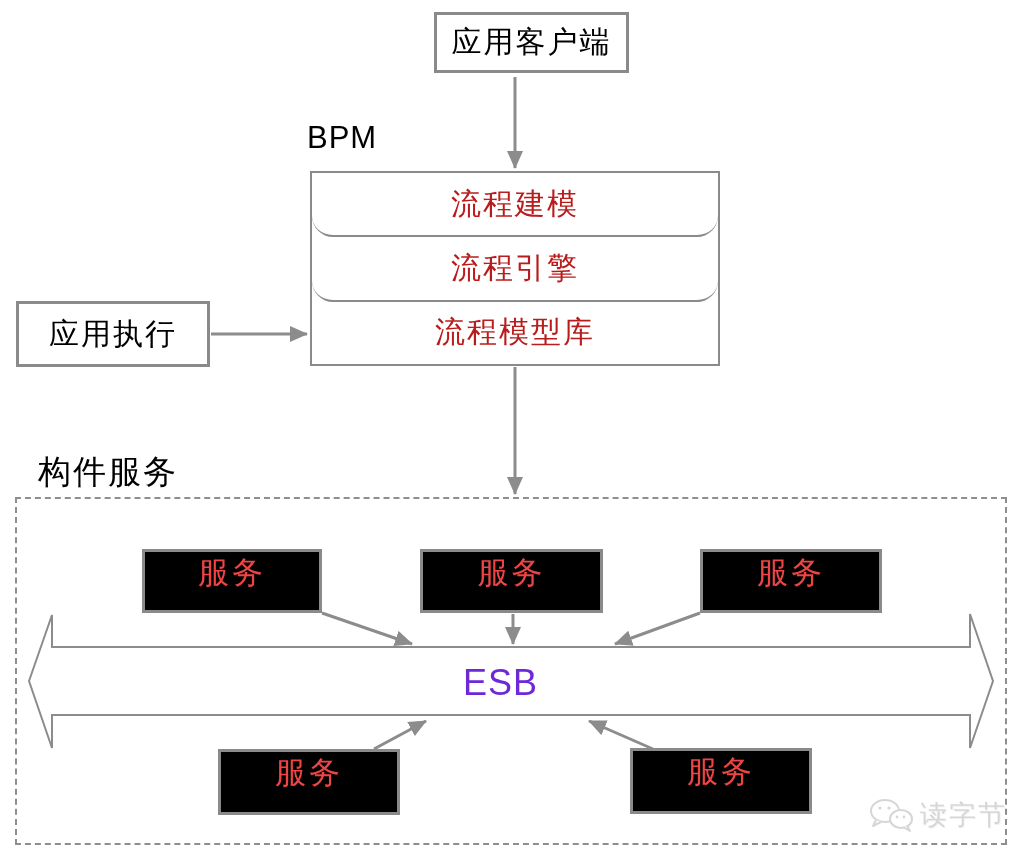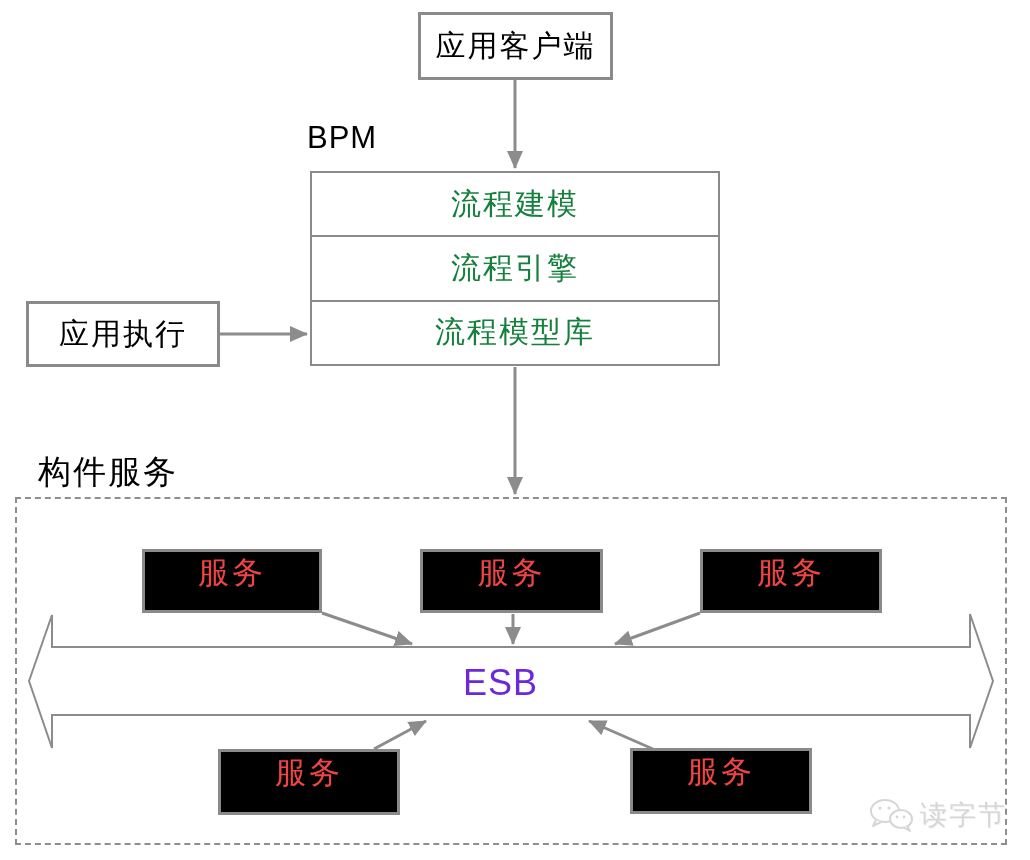--- a/index.html
+++ b/index.html
@@ -36,22 +36,23 @@
     z-index: 3;
   }
   .bpm-row {
     flex: 1;
     box-sizing: border-box;
     display: flex;
     align-items: center;
     justify-content: center;
     font-size: 30px;
     letter-spacing: 2px;
-    color: #15803d;
+    color: #b91c1c;
     border-bottom: 2px solid #8a8a8a;
+    border-radius: 21px;
   }
   .bpm-row:last-child { border-bottom: none; }
   .floating-label {
     position: absolute;
     color: #000000;
     z-index: 3;
   }
   .label-bpm { left: 307px; top: 120px; font-size: 31px; letter-spacing: 1px; }
   .label-components { left: 38px; top: 450px; font-size: 33px; letter-spacing: 2px; }
   .dashed-region {
@@ -128,33 +129,33 @@
     <line x1="515" y1="367" x2="515" y2="494" stroke="#8c8c8c" stroke-width="3" marker-end="url(#arrow)"></line>
 
     <line x1="322" y1="613" x2="412" y2="644" stroke="#8c8c8c" stroke-width="3" marker-end="url(#arrow)"></line>
     <line x1="513" y1="614" x2="513" y2="644" stroke="#8c8c8c" stroke-width="3" marker-end="url(#arrow)"></line>
     <line x1="700" y1="613" x2="615" y2="644" stroke="#8c8c8c" stroke-width="3" marker-end="url(#arrow)"></line>
 
     <line x1="374" y1="749" x2="426" y2="721" stroke="#8c8c8c" stroke-width="3" marker-end="url(#arrow)"></line>
     <line x1="653" y1="749" x2="589" y2="721" stroke="#8c8c8c" stroke-width="3" marker-end="url(#arrow)"></line>
   </svg>
 
-  <div class="box" style="left:418px; top:12px; width:195px; height:68px;">
+  <div class="box" style="left:434px; top:12px; width:195px; height:61px;">
     <span>应用客户端</span>
   </div>
 
   <div class="floating-label label-bpm">BPM</div>
 
   <div class="bpm-stack">
     <div class="bpm-row">流程建模</div>
     <div class="bpm-row">流程引擎</div>
     <div class="bpm-row">流程模型库</div>
   </div>
 
-  <div class="box" style="left:16px; top:301px; width:194px; height:66px;margin-left:10px;">
+  <div class="box" style="left:16px; top:301px; width:194px; height:66px;">
     <span>应用执行</span>
   </div>
 
   <div class="floating-label label-components">构件服务</div>
 
   <div class="service-box" style="left:142px; top:549px; width:180px; height:64px;">
     <span>服务</span>
   </div>
   <div class="service-box" style="left:420px; top:549px; width:183px; height:64px;">
     <span>服务</span>

